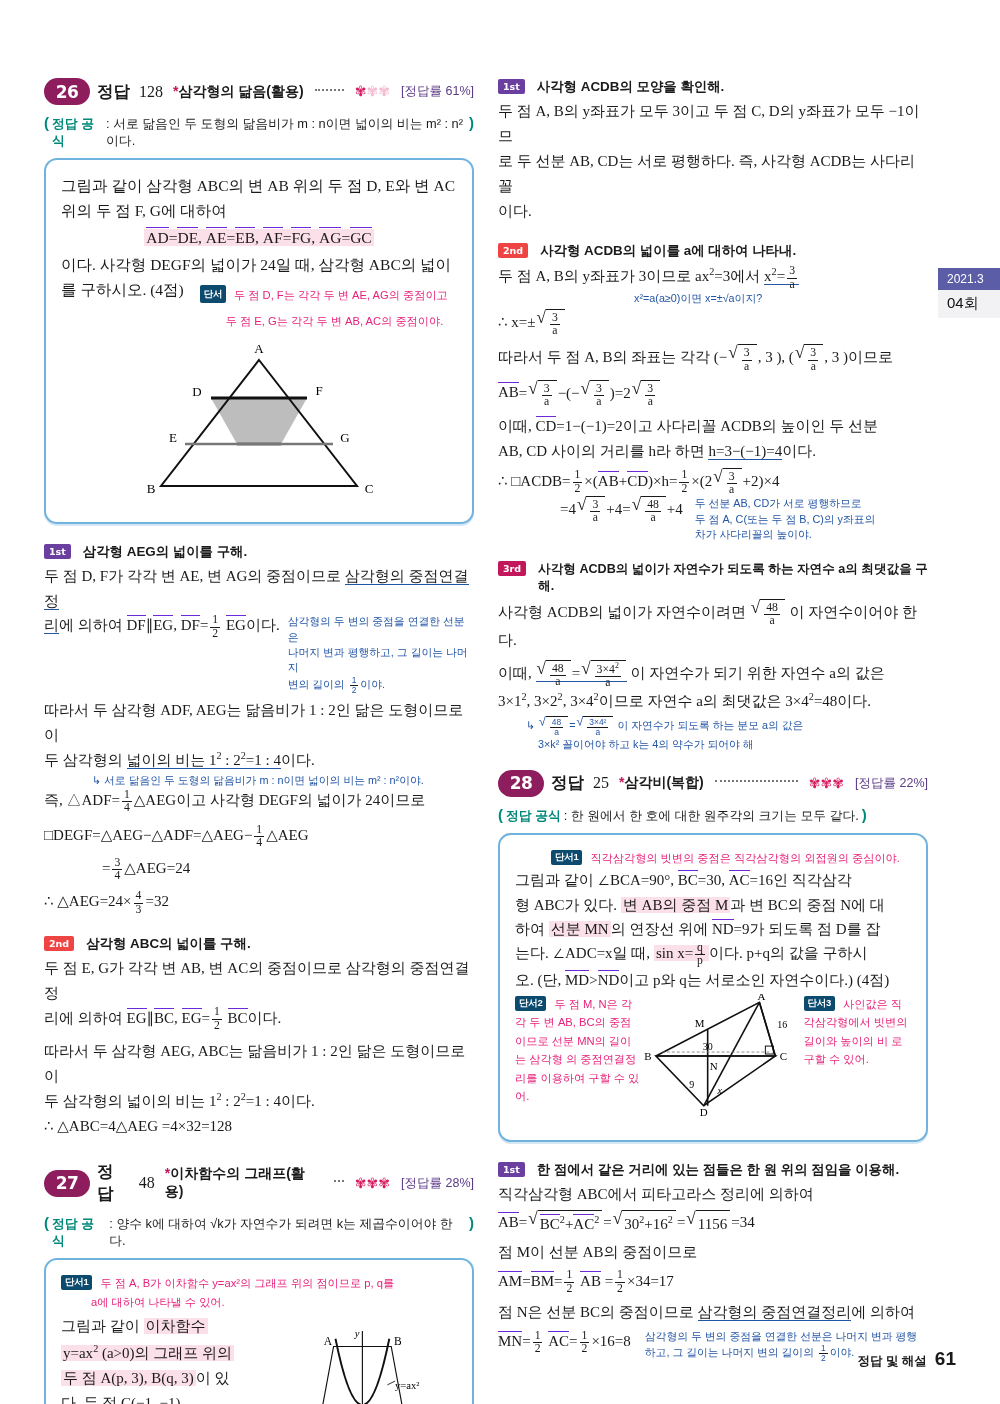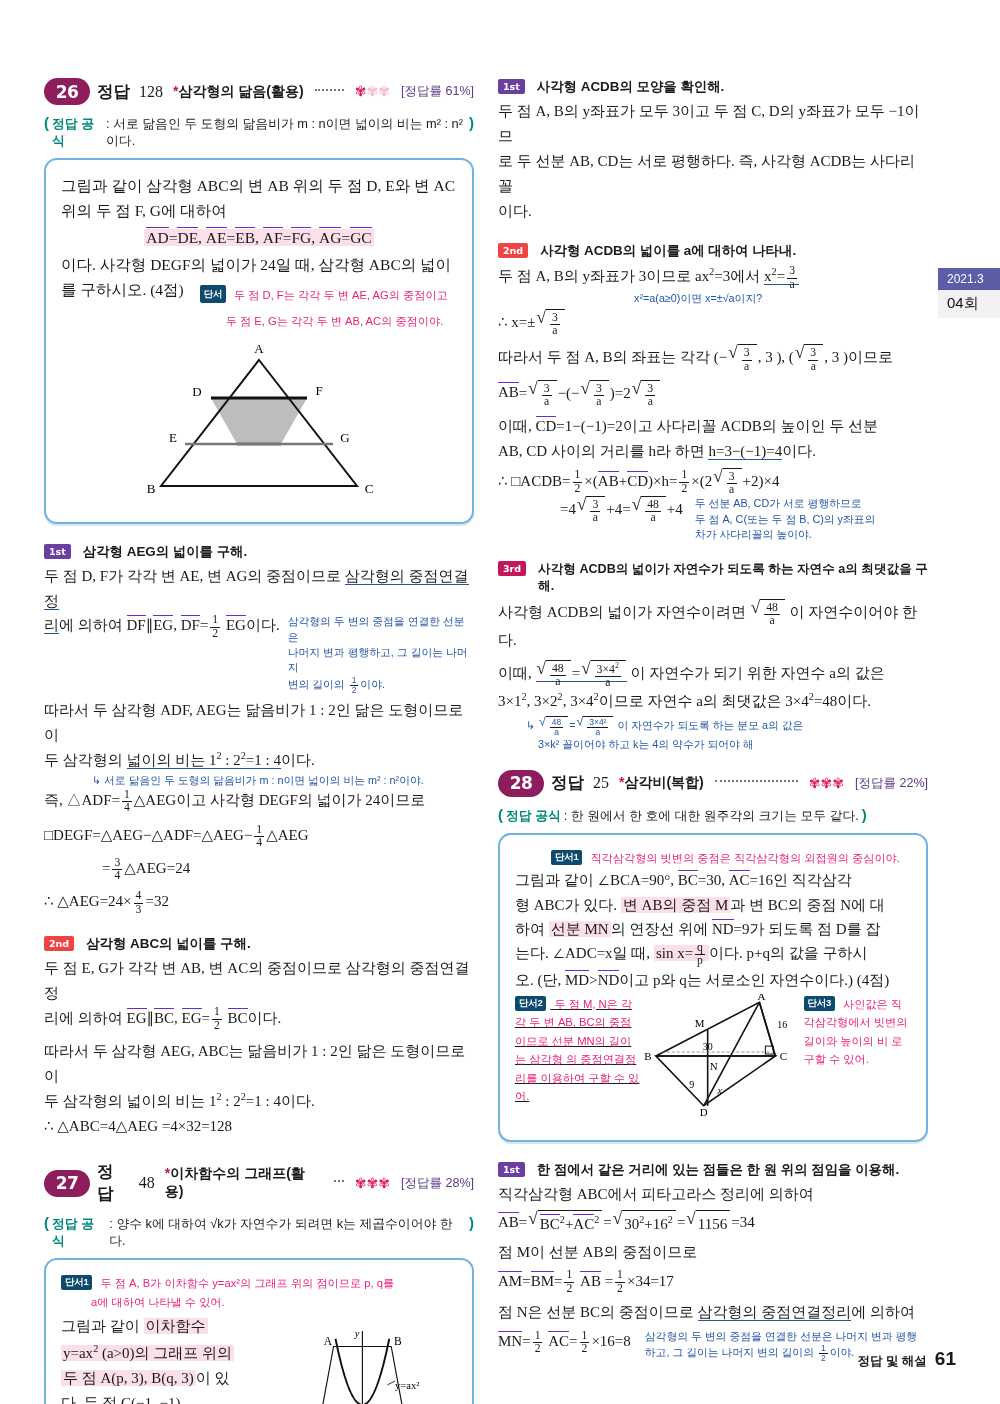--- a/index.html
+++ b/index.html
@@ -466,21 +466,21 @@
           <div><span>형 ABC가 있다. </span><span class="hl">변 AB의 중점 M</span><span>과 변 BC의 중점 N에 대</span></div>
           <div><span>하여 </span><span class="hl">선분 MN</span><span>의 연장선 위에 <span class="ovl">ND</span>=9가 되도록 점 D를 잡</span></div>
           <div><span>는다. ∠ADC=x일 때, </span><span class="hl">sin x=<span class="frac">
                   <span class="nm">q</span>
                   <span class="dn">p</span>
                 </span></span><span>이다. p+q의 값을 구하시</span></div>
           <div><span>오. (단, <span class="ovl">MD</span>&gt;<span class="ovl">ND</span>이고 p와 q는 서로소인 자연수이다.) (4점)</span></div>
         </div>
 
         <div style="display:flex;align-items:flex-start;margin-top:2px;">
-          <div style="width:128px;text-decoration:underline;">
+          <div style="width:128px;">
             <span class="tag">단서2</span>
             <span class="clue">
               <span>두 점 M, N은 각각 두 변 AB, BC의</span>
               <span>중점이므로 선분 MN의 길이는 삼각형</span>
               <span>의 중점연결정리를 이용하여 구할 수 있</span>
               <span>어.</span>
             </span>
           </div>
 
           <svg width="160" height="132" viewBox="0 0 160 132">

